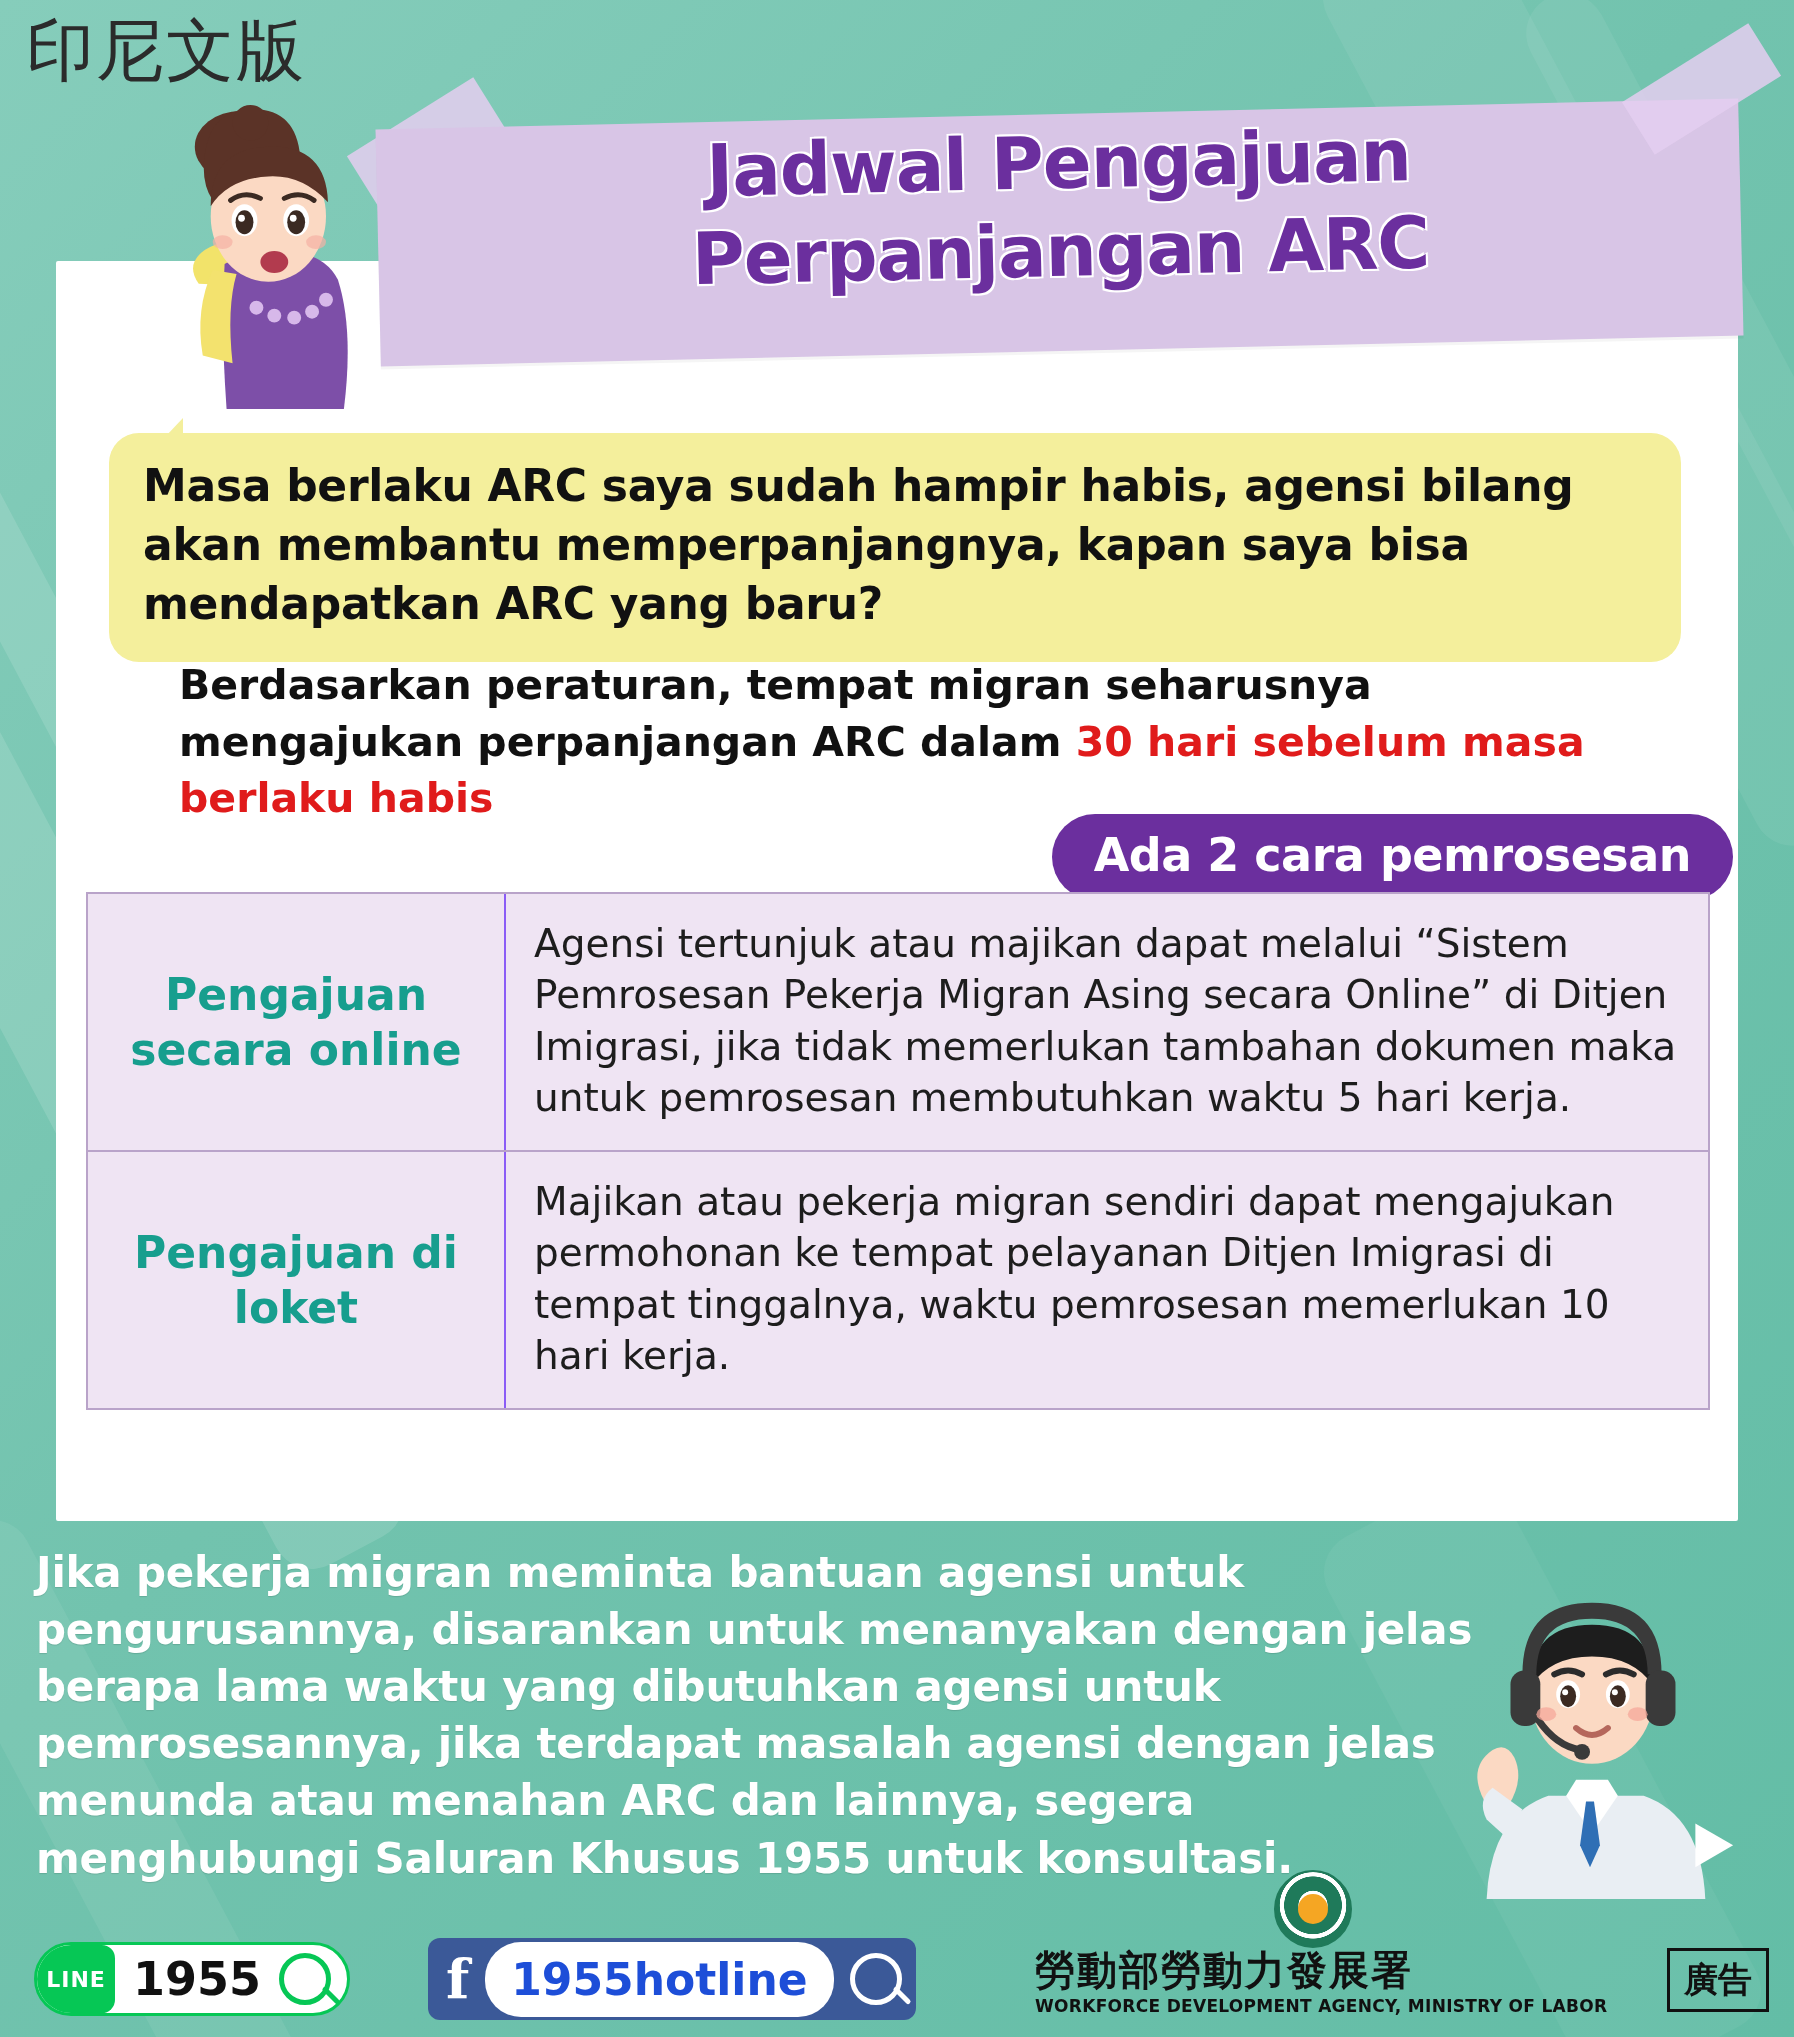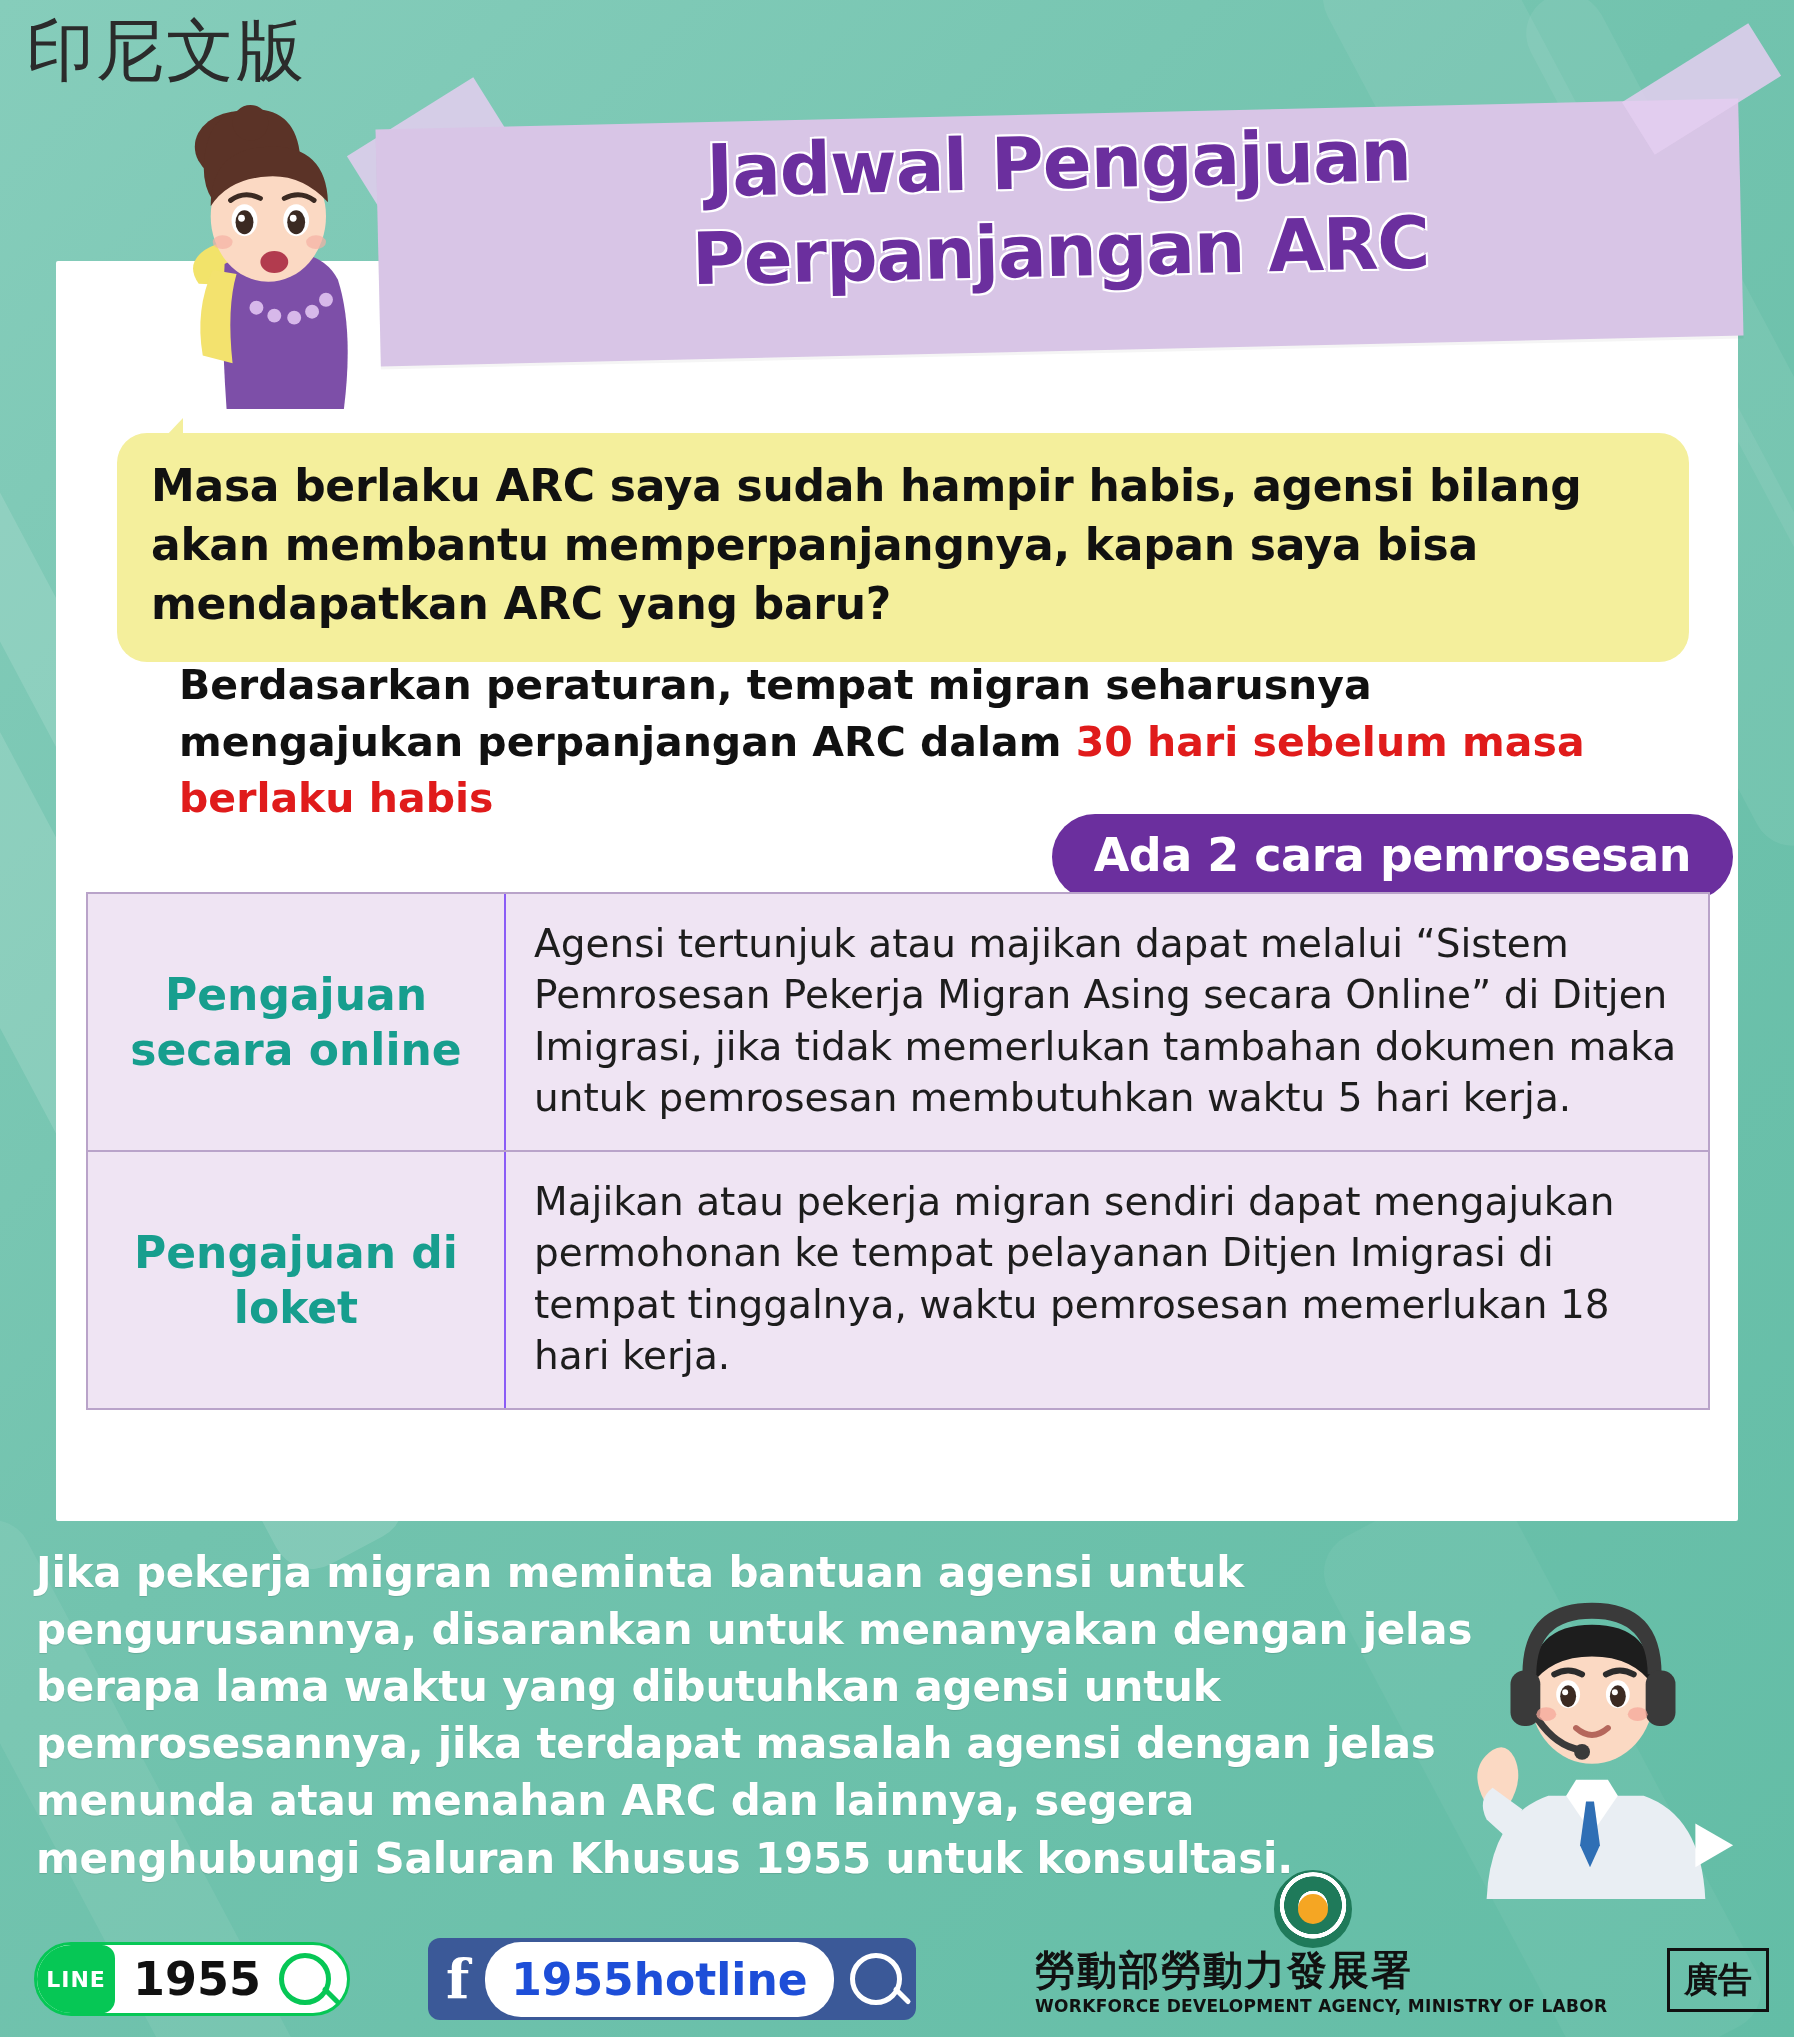--- a/index.html
+++ b/index.html
@@ -75,21 +75,20 @@
 
   
   .woman { position:absolute; left: 109px; top: 95px; width: 269px; height: 328px; }
 
   
   .bubble {
     position:absolute; left: 109px; top: 433px; width: 1572px;
     background:#f4ef9c;
     border-radius: 30px;
     padding: 24px 34px 28px 34px;
-    margin-left: 8px;
   }
   .bubble p {
     margin:0; font-size: 44px; font-weight: 800; color:#111;
     line-height: 1.34; letter-spacing: -0.3px;
   }
   .bubble-tail {
     position:absolute; left: 149px; top: 418px;
     width:0; height:0;
     border-left: 34px solid transparent;
     border-right: 0 solid transparent;
@@ -288,21 +287,21 @@
     </div>
     <div class="cell-r">
       <span>Agensi tertunjuk atau majikan dapat melalui “Sistem Pemrosesan Pekerja Migran Asing secara Online” di Ditjen Imigrasi, jika tidak memerlukan tambahan dokumen maka untuk pemrosesan membutuhkan waktu 5 hari kerja.</span>
     </div>
   </div>
   <div class="row">
     <div class="cell-l">
       <span>Pengajuan di loket</span>
     </div>
     <div class="cell-r">
-      <span>Majikan atau pekerja migran sendiri dapat mengajukan permohonan ke tempat pelayanan Ditjen Imigrasi di tempat tinggalnya, waktu pemrosesan memerlukan 18 hari kerja.</span>
+      <span>Majikan atau pekerja migran sendiri dapat mengajukan permohonan ke tempat pelayanan Ditjen Imigrasi di tempat tinggalnya, waktu pemrosesan memerlukan 10 hari kerja.</span>
     </div>
   </div>
 </div>
 
 <div class="note">Jika pekerja migran meminta bantuan agensi untuk pengurusannya, disarankan untuk menanyakan dengan jelas berapa lama waktu yang dibutuhkan agensi untuk pemrosesannya, jika terdapat masalah agensi dengan jelas menunda atau menahan ARC dan lainnya, segera menghubungi Saluran Khusus 1955 untuk konsultasi.</div>
 
 <svg class="man" viewBox="0 0 330 330">
   <path d="M60 330 q4 -84 62 -104 l96 0 q58 20 62 104z" fill="#e9eef3"></path>
   <path d="M140 226 l26 38 l26 -38 l-10 -16 l-32 0z" fill="#ffffff"></path>
   <path d="M160 232 l8 0 l6 44 l-10 22 l-10 -22z" fill="#2f6fb5"></path>

